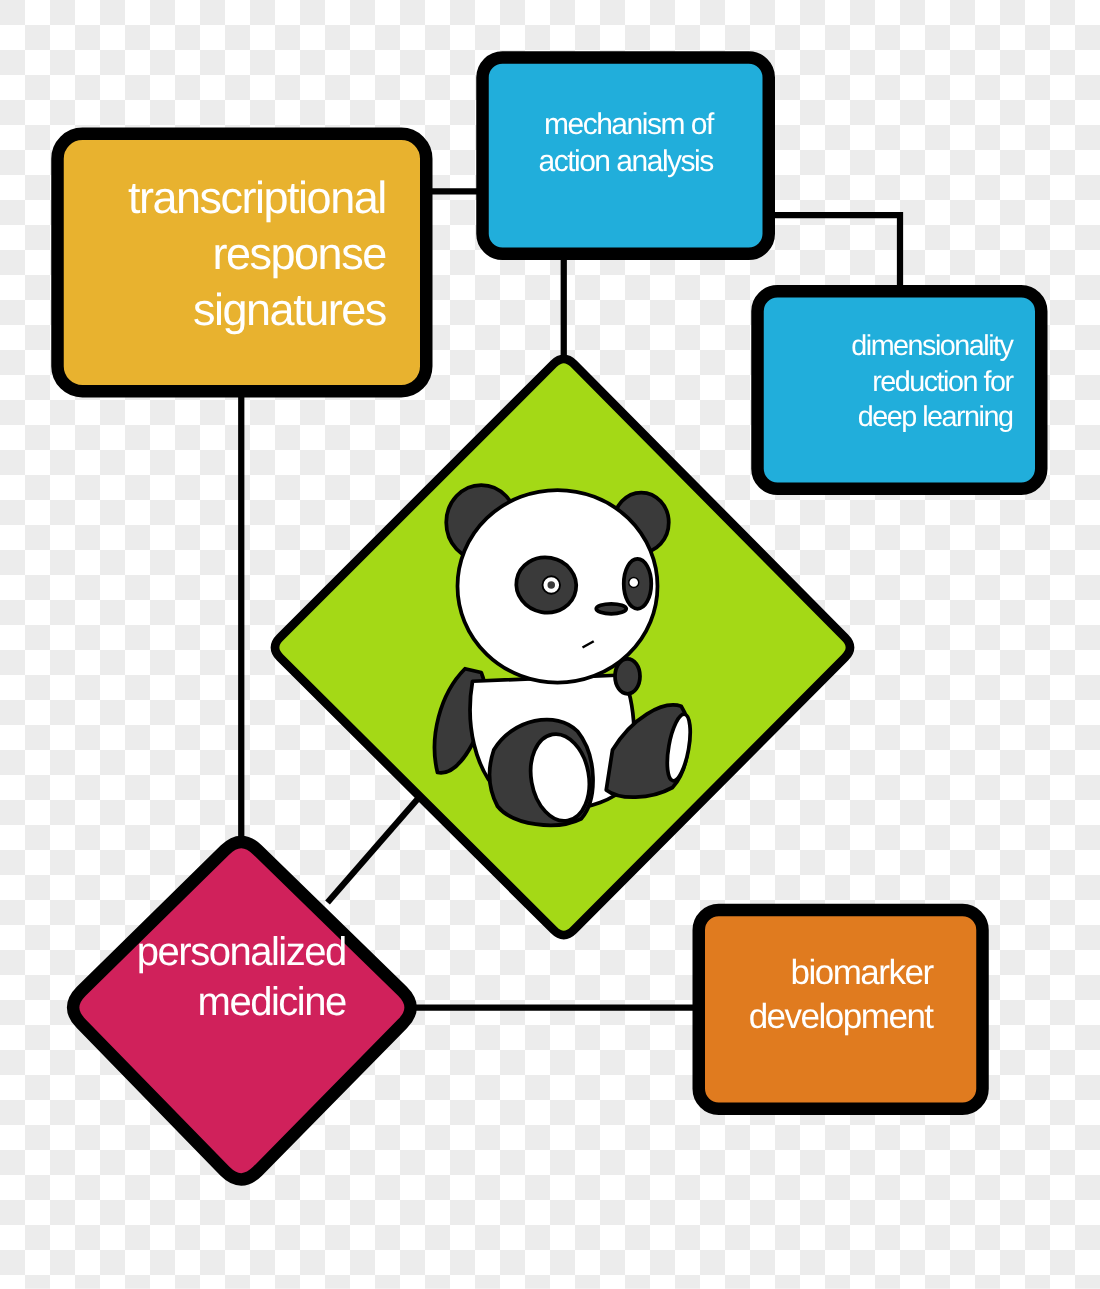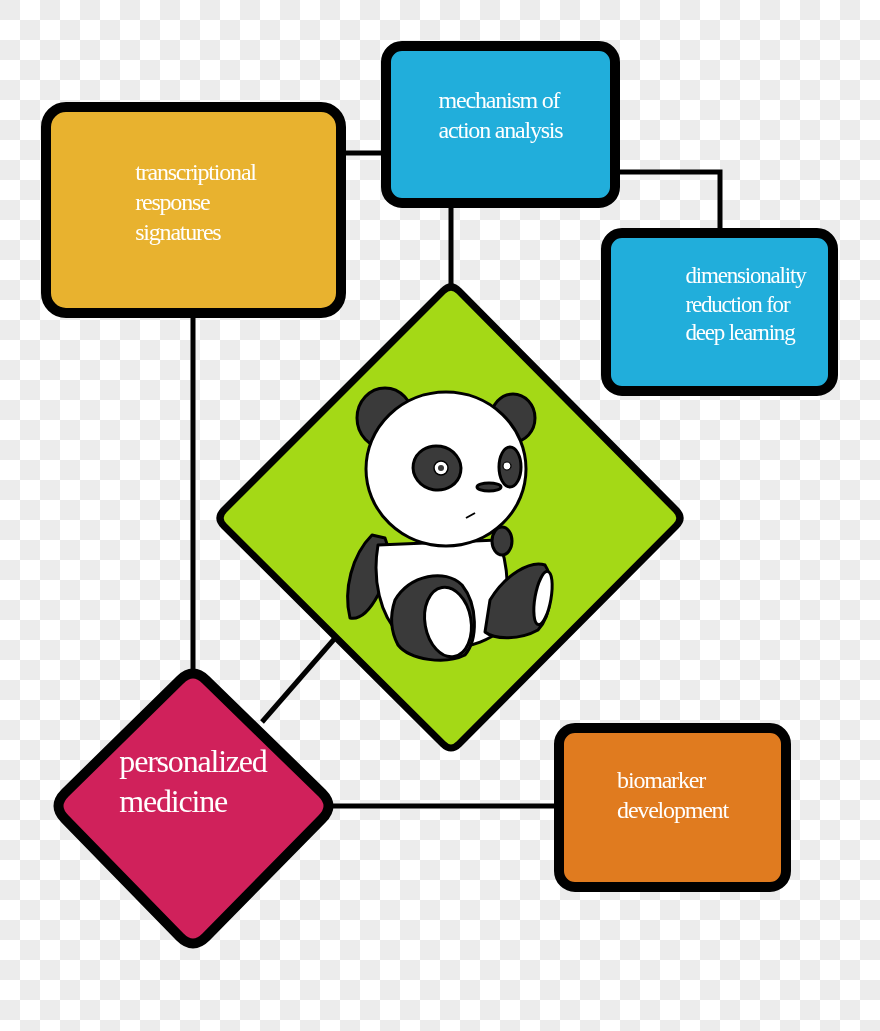--- a/index.html
+++ b/index.html
@@ -8,22 +8,22 @@
       background-color: #ffffff;
       background-image:
         linear-gradient(45deg, #ececec 25%, transparent 25%, transparent 75%, #ececec 75%),
         linear-gradient(45deg, #ececec 25%, transparent 25%, transparent 75%, #ececec 75%);
       background-size: 40px 40px;
       background-position: 20px 0, 0 20px;
       font-family: "DejaVu Sans", sans-serif;
     }
     #diagram { position: absolute; left: 0; top: 0; }
     .node-label {
-      position: absolute; color: #ffffff; text-align: left;
-      font-family: Liberation Serif, serif; letter-spacing: -1.2px;
+      position: absolute; color: #ffffff; text-align: right;
+      font-family: Liberation Sans, sans-serif; letter-spacing: -1.2px;
       display: flex; align-items: center; justify-content: center;
       line-height: 1.25; white-space: pre-line;
     }
   </style>
 </head>
 <body>
 
 <svg id="diagram" width="880" height="1031" viewBox="0 0 880 1031">
 
   <g stroke="#000" stroke-width="5" fill="none">
@@ -72,24 +72,24 @@
     <circle cx="507" cy="466" r="4" fill="#fff" stroke-width="1.2"></circle>
 
     <ellipse cx="489" cy="487" rx="12" ry="4" fill="#3a3a3a"></ellipse>
 
     <path d="M466,518 L475,513" fill="none" stroke-width="2"></path>
 
     <ellipse cx="502" cy="541" rx="10" ry="14" fill="#3a3a3a"></ellipse>
   </g>
 </svg>
 
-<div class="node-label" style="left:48px; top:107px; width:295px; height:190px; font-size:24px;">transcriptional
+<div class="node-label" style="left:58px; top:107px; width:295px; height:190px; font-size:36px;">transcriptional
 response
 signatures</div>
 <div class="node-label" style="left:386px; top:60px; width:229px; height:110px; font-size:24px;">mechanism of
 action analysis</div>
 <div class="node-label" style="left:632px; top:250px; width:227px; height:110px; font-size:23px;">dimensionality
 reduction for
 deep learning</div>
 <div class="node-label" style="left:80px; top:746px; width:226px; height:70px; font-size:32px;">personalized
 medicine</div>
-<div class="node-label" style="left:559px; top:760px; width:227px; height:70px; font-size:24px;">biomarker
+<div class="node-label" style="left:559px; top:760px; width:227px; height:70px; font-size:28px;">biomarker
 development</div>
 
 </body></html>

